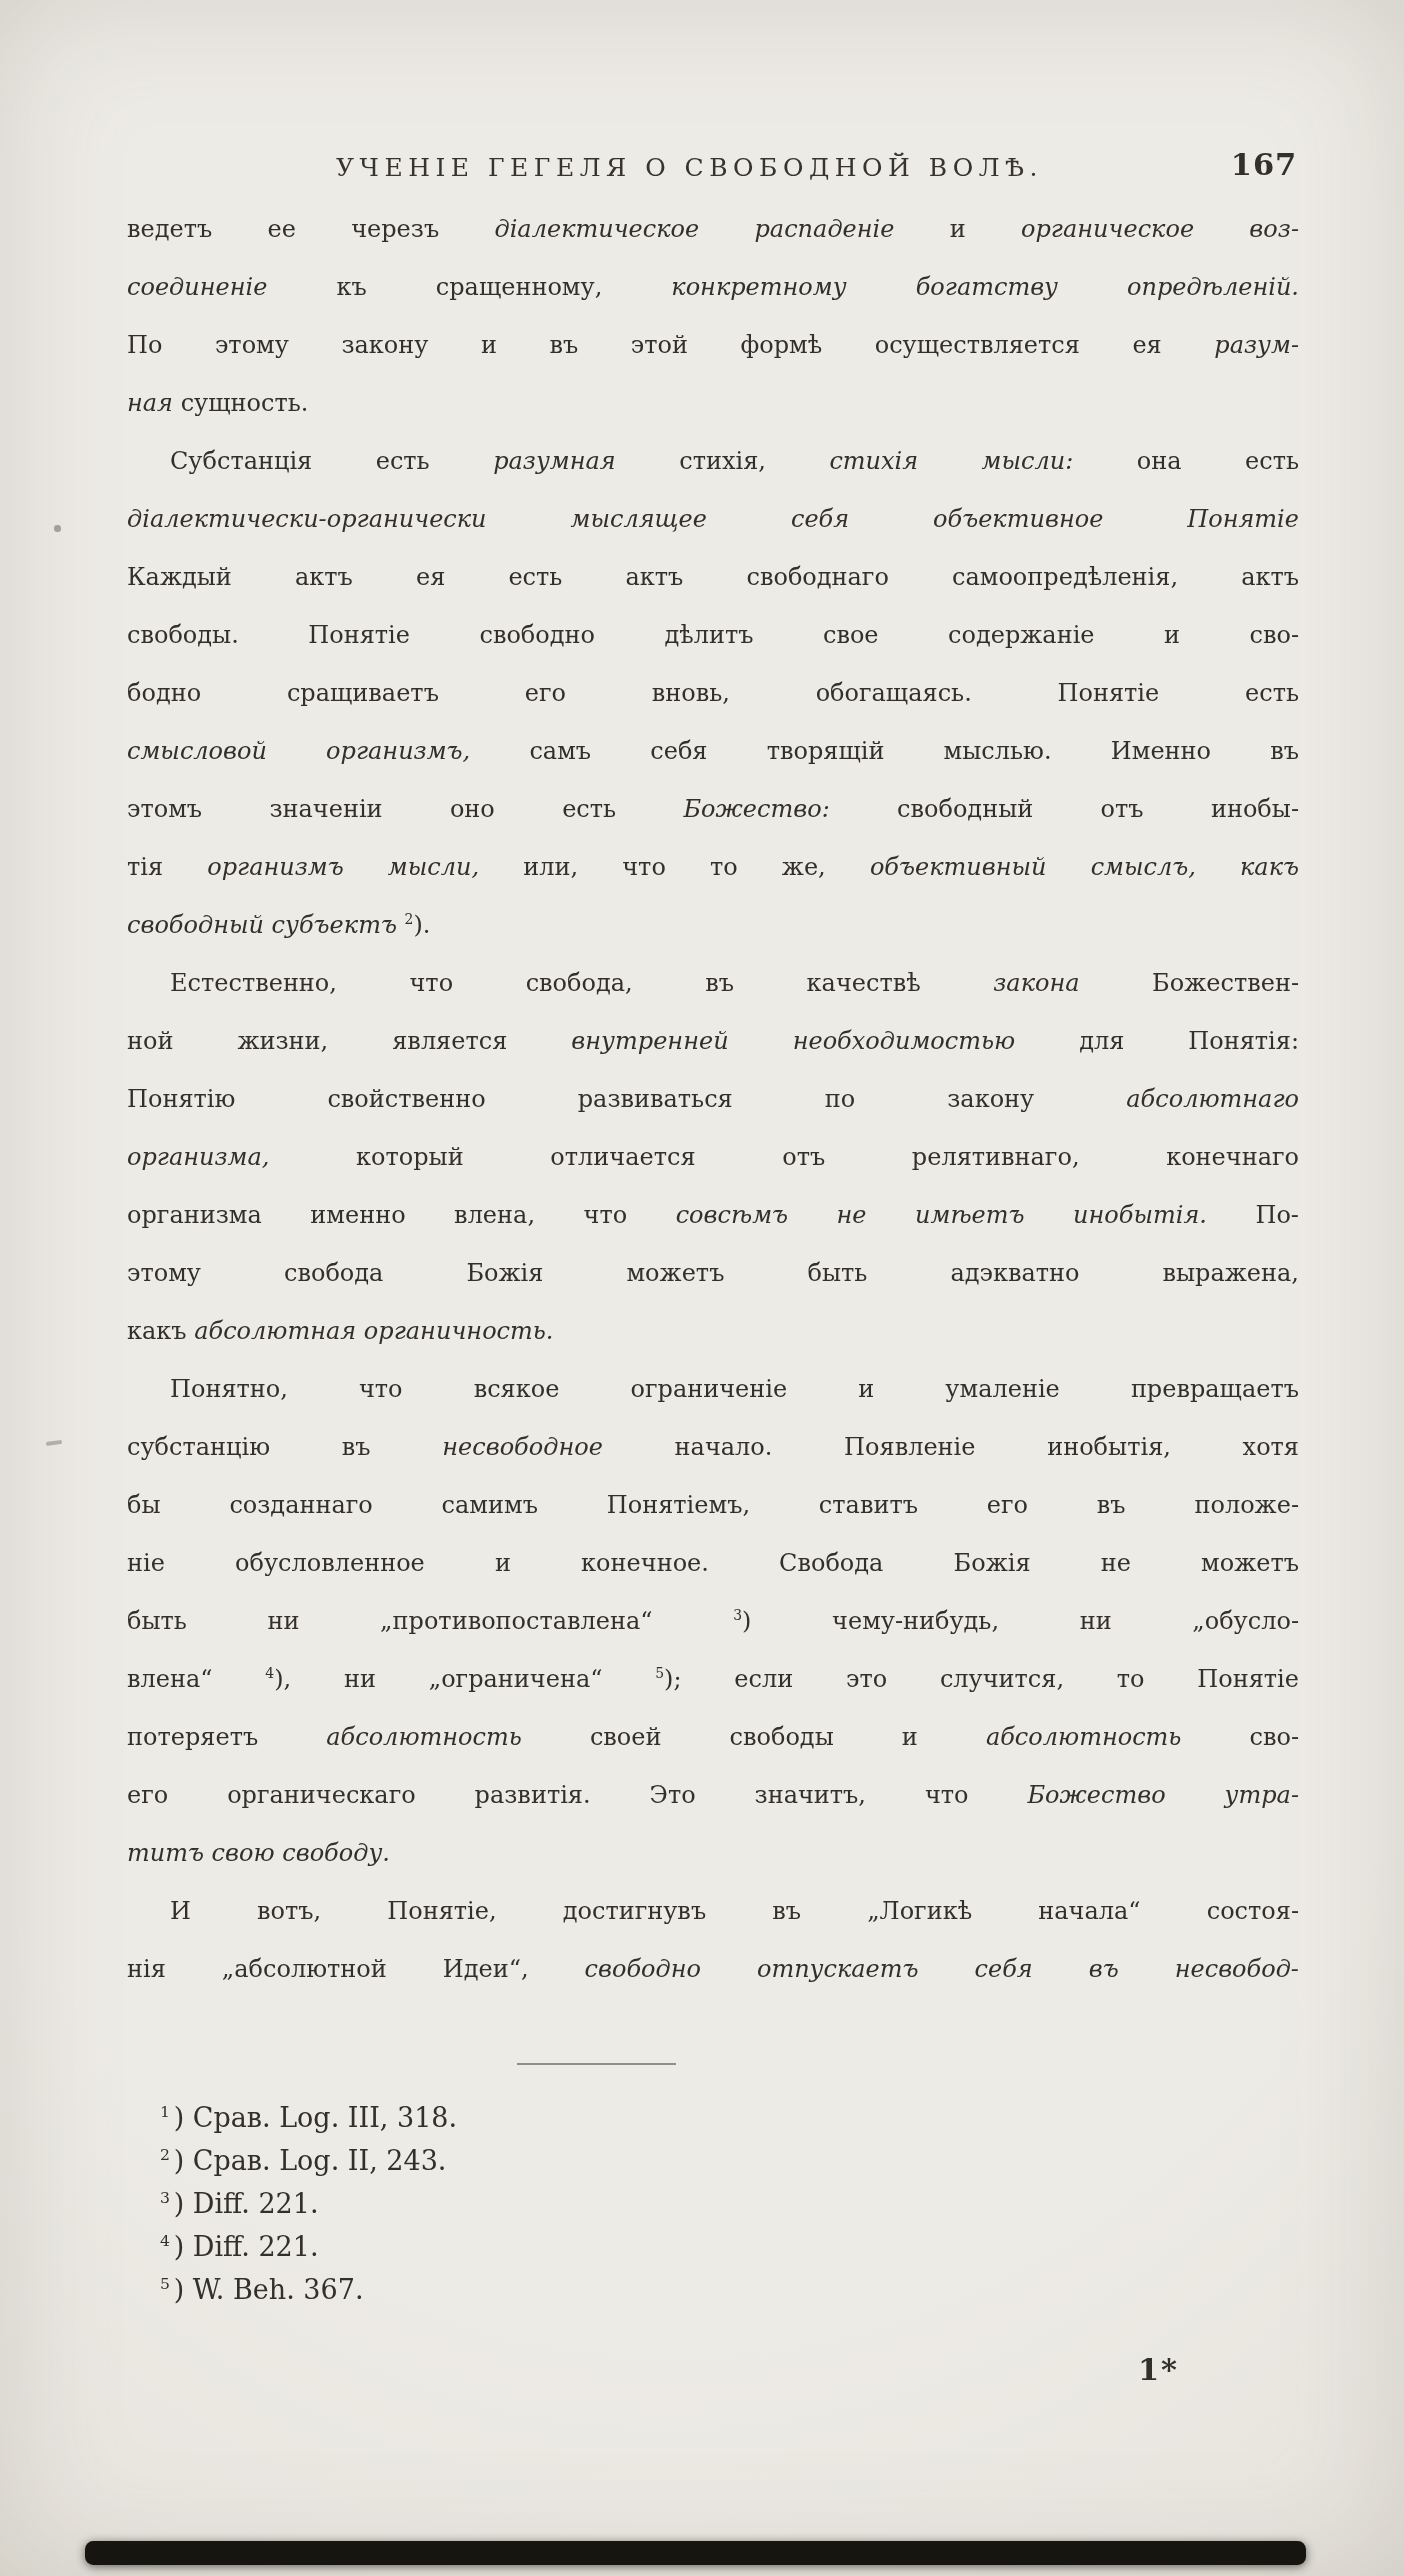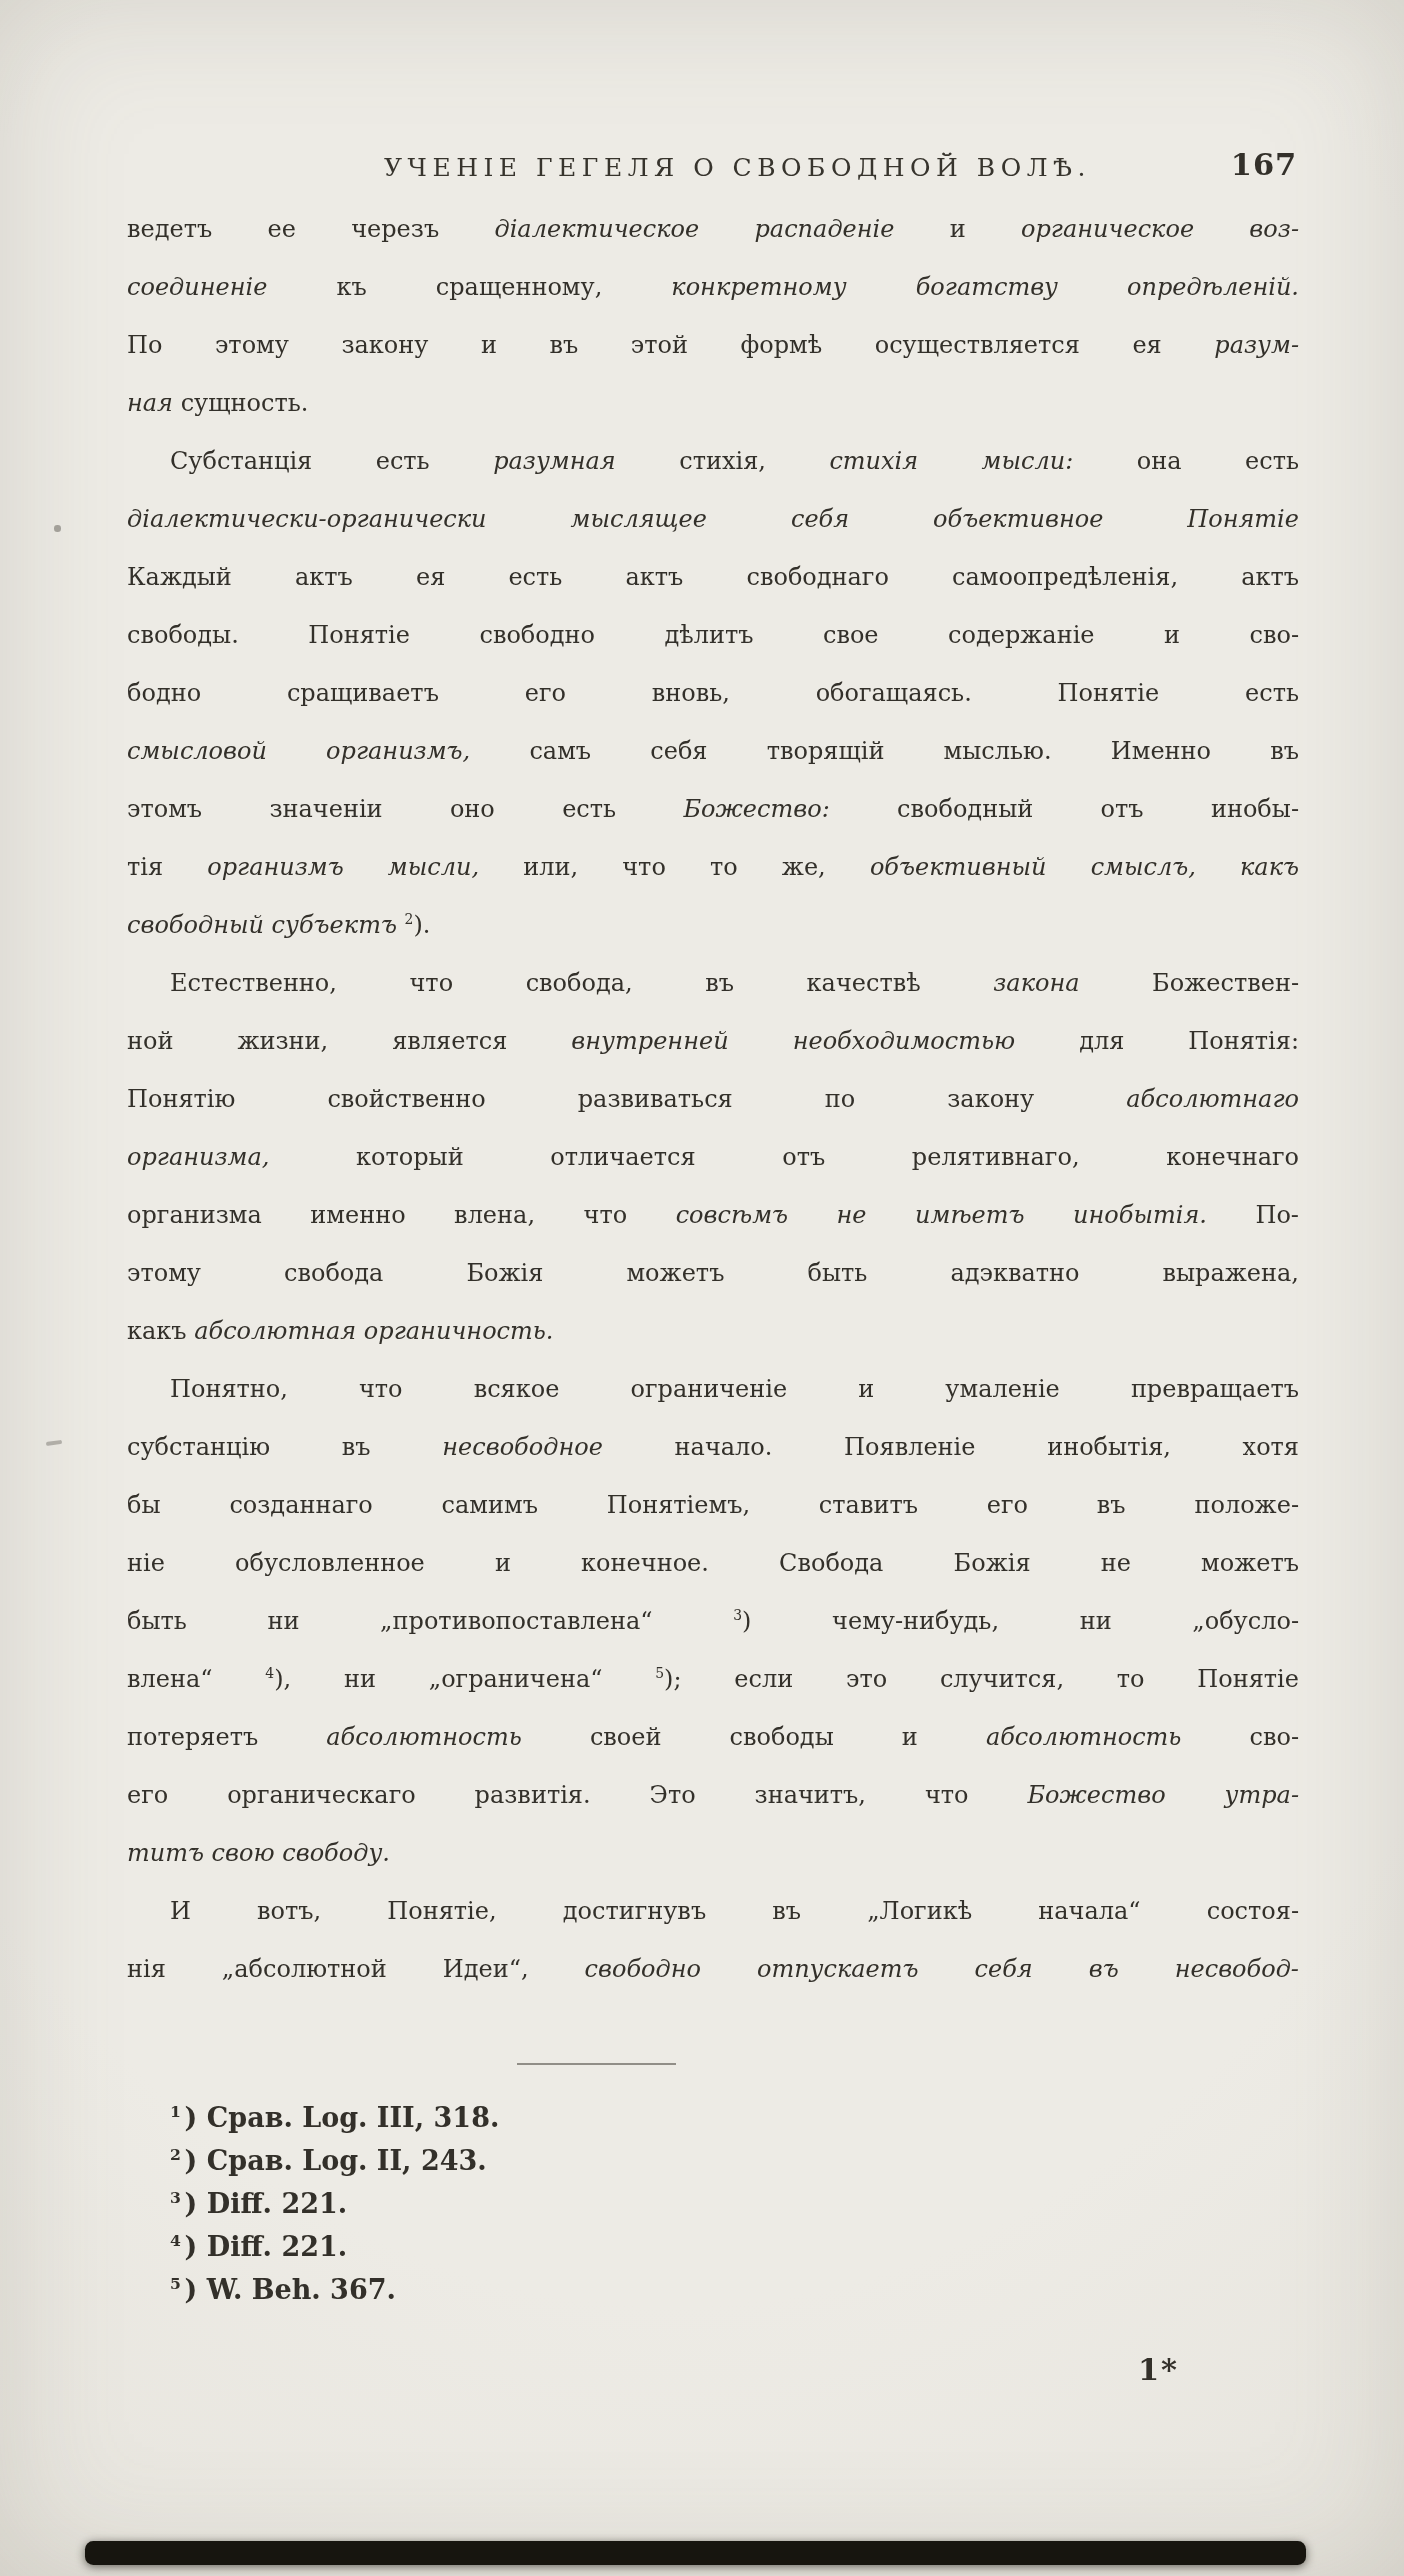--- a/index.html
+++ b/index.html
@@ -13,40 +13,40 @@
   .page {
     position: relative;
     width: 1404px; height: 2576px;
     color: #33302a;
     background: radial-gradient(ellipse 120% 90% at 48% 40%, #edebe5 55%, #e1ded6 100%);
     box-shadow: inset 0 0 129px rgba(115, 110, 95, .20);
   }
   .header { position: absolute; top: 146px; left: 127px; width: 1172px; height: 44px; }
   .header-title {
     position: absolute; left: 48%; transform: translateX(-50%); top: 7.4px;
-    font-size: 25px; letter-spacing: 5.5px; white-space: nowrap; color: #37342d; margin-left: 48px;
+    font-size: 25px; letter-spacing: 5.5px; white-space: nowrap; color: #37342d;
   }
   .page-number { position: absolute; right: 1.8px; top: 0; font-size: 30.5px; letter-spacing: 0.9px; font-weight: bold; }
   .text-body { position: absolute; top: 200px; left: 127px; width: 1172px; }
   .para { margin: 0; }
   .line {
     font-size: 24px; line-height: 58px; height: 58px;
     overflow: hidden;
     text-align: justify; text-align-last: justify;
     white-space: normal;
   }
   .line.line-last { text-align-last: left; }
   .para.indent .line:first-child { text-indent: 43px; }
   .it { font-style: italic; }
   sup.fn-ref { font-size: 0.58em; line-height: 0; vertical-align: super; }
   .footnote-rule {
     position: absolute; top: 2063px; left: 517px; width: 159px; height: 1.8px;
     background: rgba(70, 65, 58, .55);
   }
-  .footnotes { position: absolute; top: 2096px; left: 170px; width: 1016px; font-size: 27px; line-height: 43px; font-weight: bold; }
+  .footnotes { position: absolute; top: 2096px; left: 160px; width: 1016px; font-size: 27px; line-height: 43px; }
   .footnote { height: 43px; }
   .footnote .fn-text { margin-left: 3.7px; }
   .signature { position: absolute; top: 2351px; left: 1138px; font-size: 30.5px; font-weight: bold; letter-spacing: 1.8px; }
   .scan-edge {
     position: absolute; top: 2541px; left: 85px; width: 1221px; height: 24px;
     background: #17150f; border-radius: 8.3px;
     box-shadow: 0 1.8px 9.2px rgba(23, 21, 15, .6);
   }
   .artifact-dot {
     position: absolute; left: 54px; top: 525px; width: 6.5px; height: 6.5px;

